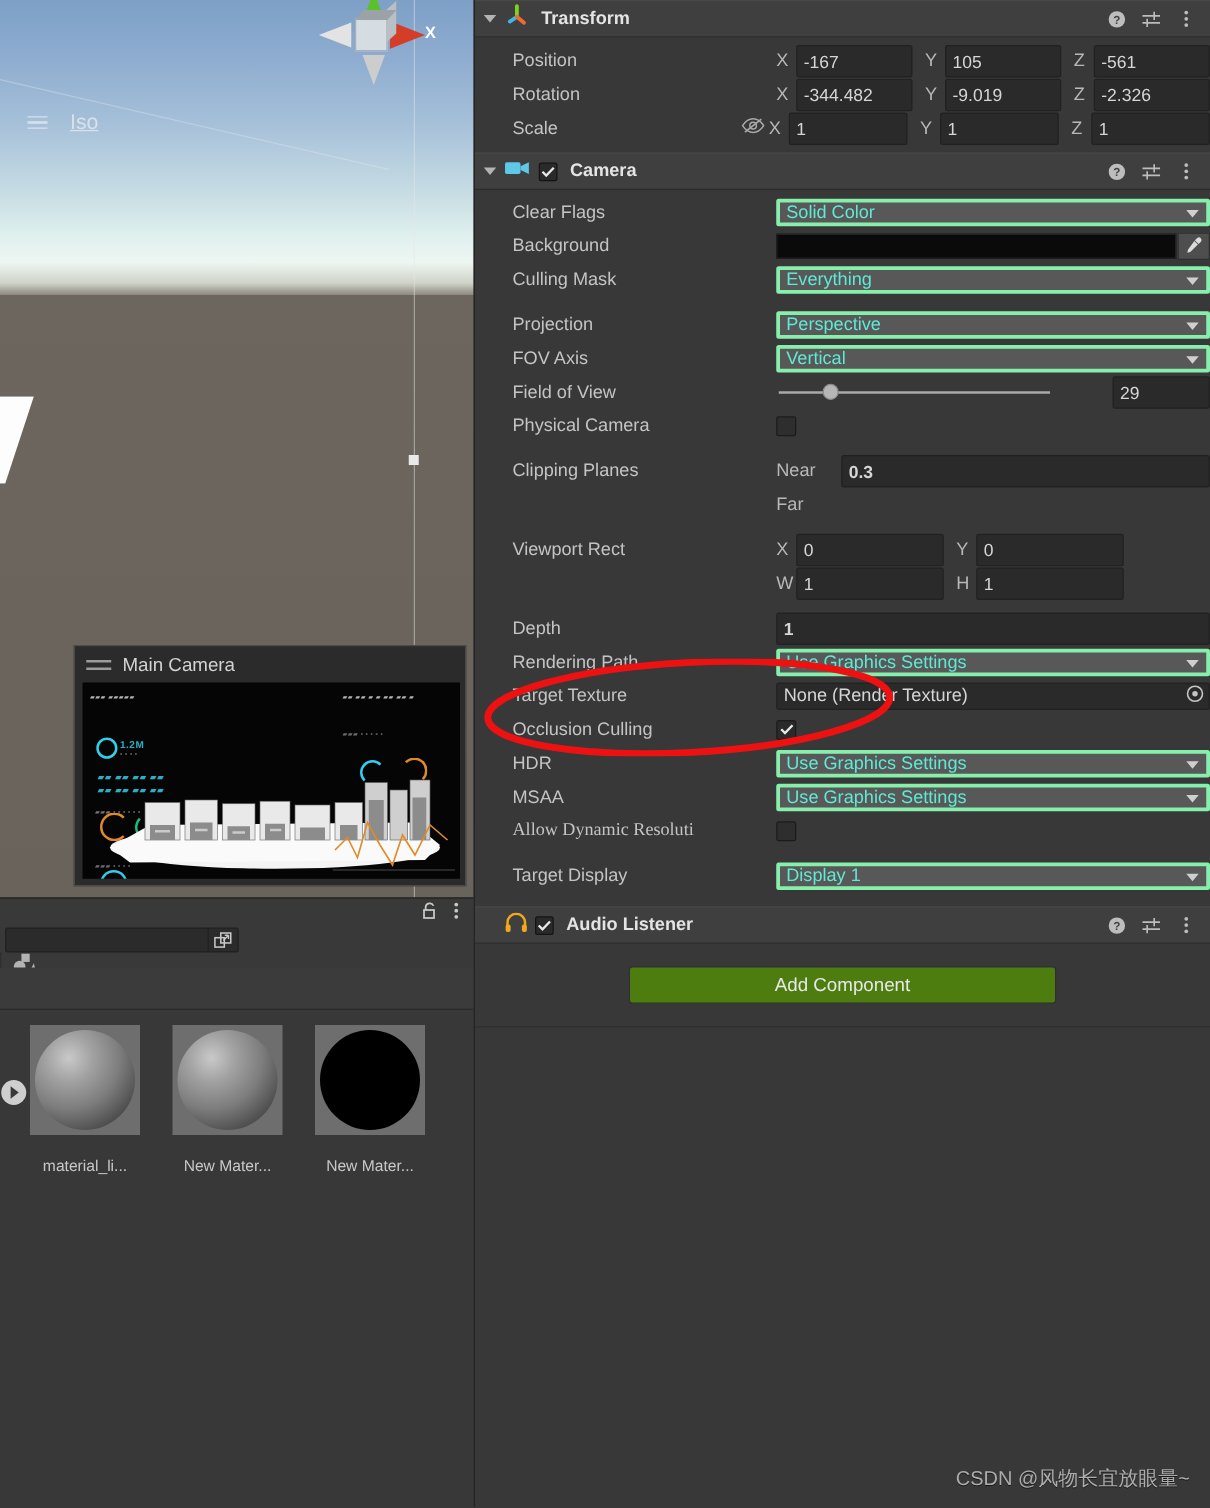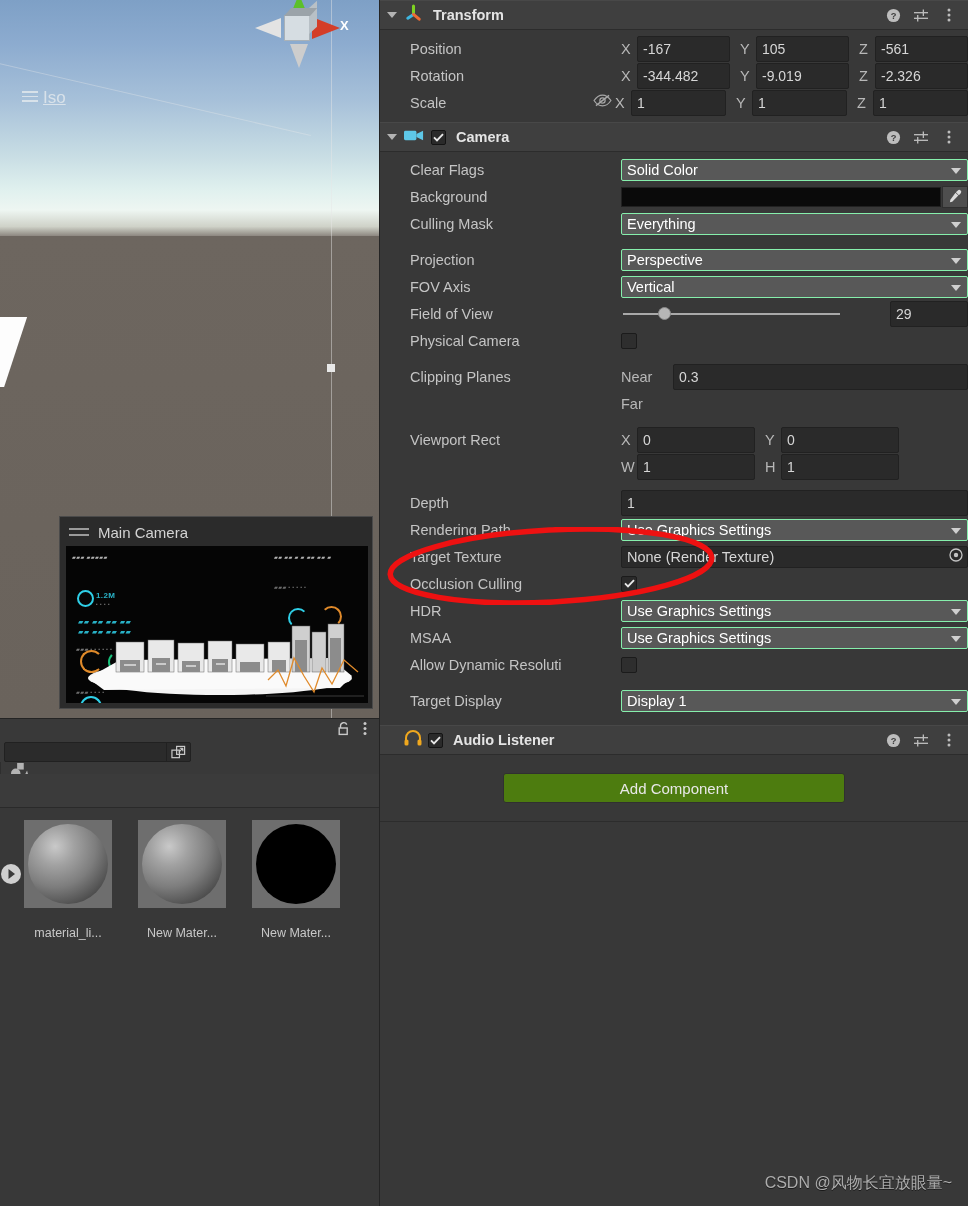--- a/index.html
+++ b/index.html
@@ -89,21 +89,21 @@
     border-top: 11px solid transparent; border-bottom: 11px solid transparent;
     border-left: 28px solid #d43d28;
   }
   #giz-x-label {
     position: absolute; left: 94px; top: 16px;
     color: #fff; font-size: 13px; font-weight: bold;
   }
   #iso-label {
     position: absolute; left: 22px; top: 88px;
     color: rgba(235,238,240,0.72); font-size: 17px;
-    display: flex; gap: 5px; text-decoration: underline;
+    display: flex; align-items: center; gap: 18px; text-decoration: underline;
   }
   #iso-bars { display: inline-block; width: 16px; }
   #iso-bars i {
     display: block; height: 1.6px; background: rgba(235,238,240,0.72);
     margin: 3px 0;
   }
 
   
   #cam-preview {
     position: absolute; left: 59px; top: 516px;
@@ -227,33 +227,33 @@
   .chk {
     width: 15px; height: 15px; background: #2a2a2a; border: 1px solid #141414;
     border-radius: 2px; display: flex; align-items: center; justify-content: center;
   }
   .chk svg { display: block; }
 
   .row {
     display: flex; align-items: center; height: 27px; padding-left: 30px;
   }
   .lbl { color: #c4c4c4; font-size: 14.5px; width: 211px; flex-shrink: 0; }
-  .lbl.clip { overflow: hidden; white-space: nowrap; width: 211px; }
+  .lbl.clip { overflow: hidden; white-space: nowrap; width: 211px; font-family: Liberation Serif, serif; }
 
   .axis { color: #b8b8b8; font-size: 14.5px; width: 16px; flex-shrink: 0; }
   .num {
     height: 22px; background: #2a2a2a; border: 1px solid #212121; border-radius: 2px;
     color: #d6d6d6; font-size: 14px; padding: 12px 5px; display: flex; align-items: center;
   }
   .num.w118 { width: 118px; }
-  .num.grow { flex: 1; }
+  .num.grow { flex: 1; font-weight: bold; }
 
   .dropdown {
-    height: 22px; background: #585858; border: 1px solid #86efac; border-radius: 2px;
-    color: #ffffff; font-size: 14.5px; padding: 0 5px;
+    height: 22px; background: #585858; border: 3px solid #86efac; border-radius: 2px;
+    color: #5eead4; font-size: 14.5px; padding: 0 5px;
     display: flex; align-items: center; flex: 1; position: relative;
   }
   .dd-arrow {
     position: absolute; right: 6px; top: 50%; margin-top: -2px;
     width: 0; height: 0; border-left: 5px solid transparent;
     border-right: 5px solid transparent; border-top: 6px solid #cfcfcf;
   }
   .objfield {
     height: 22px; background: #2a2a2a; border: 1px solid #212121; border-radius: 2px;
     color: #d6d6d6; font-size: 14.5px; padding: 0 5px;

